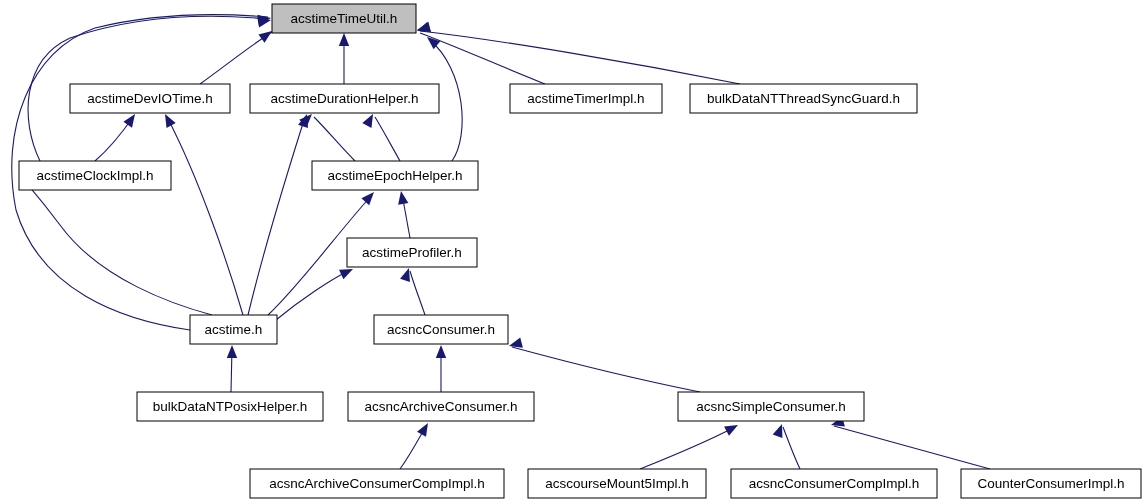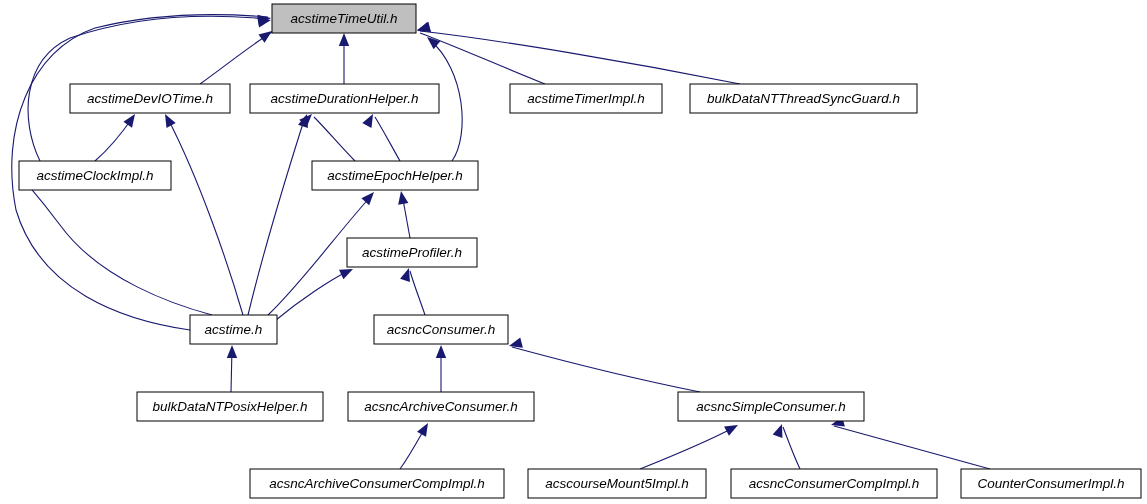--- a/index.html
+++ b/index.html
@@ -7,21 +7,20 @@
     padding: 0;
     background: #ffffff;
   }
   #graph-root {
     position: relative;
     width: 1147px;
     height: 504px;
     background: #ffffff;
     font-family: "Liberation Sans", sans-serif;
     overflow: hidden;
-    font-style: italic;
   }
   svg#dep-graph {
     position: absolute;
     left: 0;
     top: 0;
     width: 1147px;
     height: 504px;
     display: block;
   }
   .node-box {

